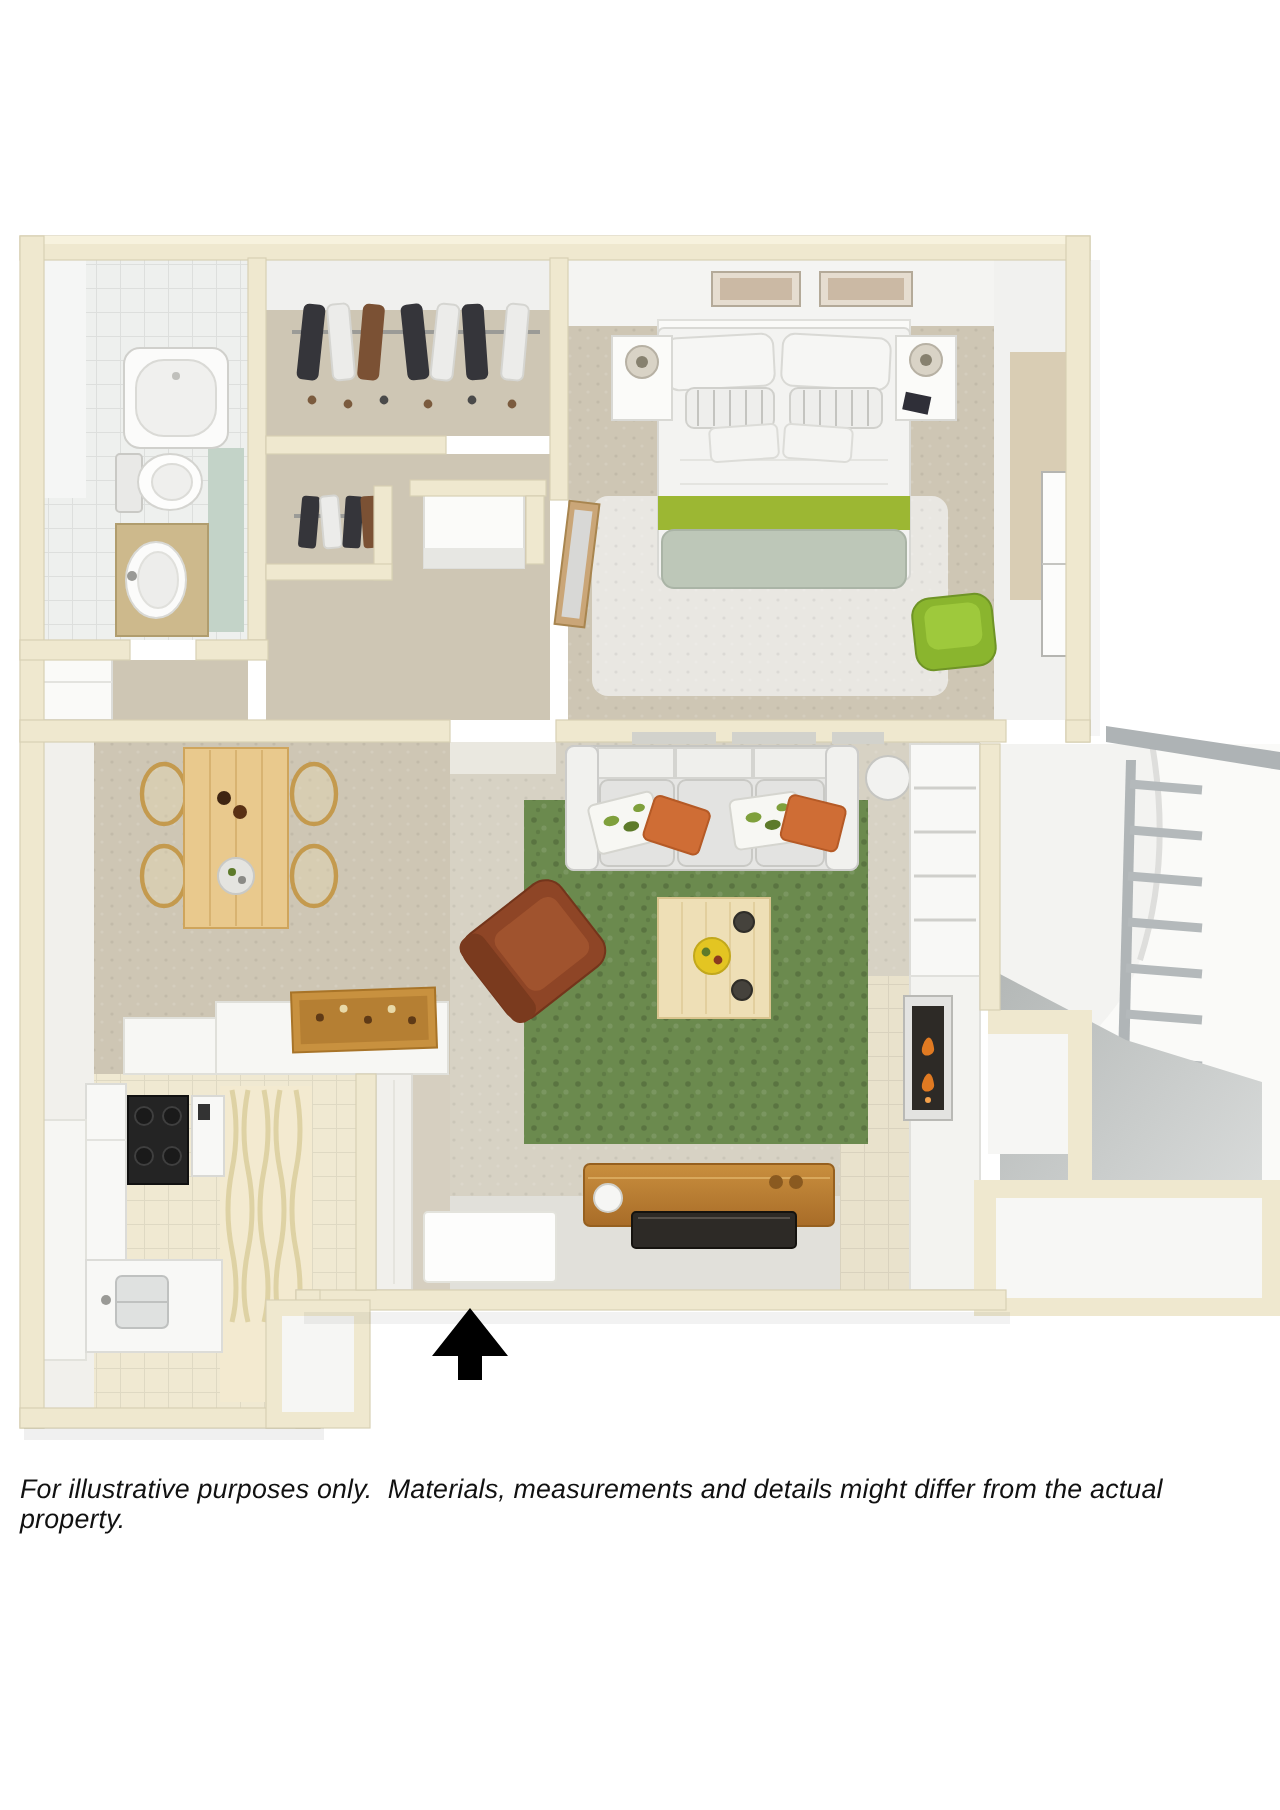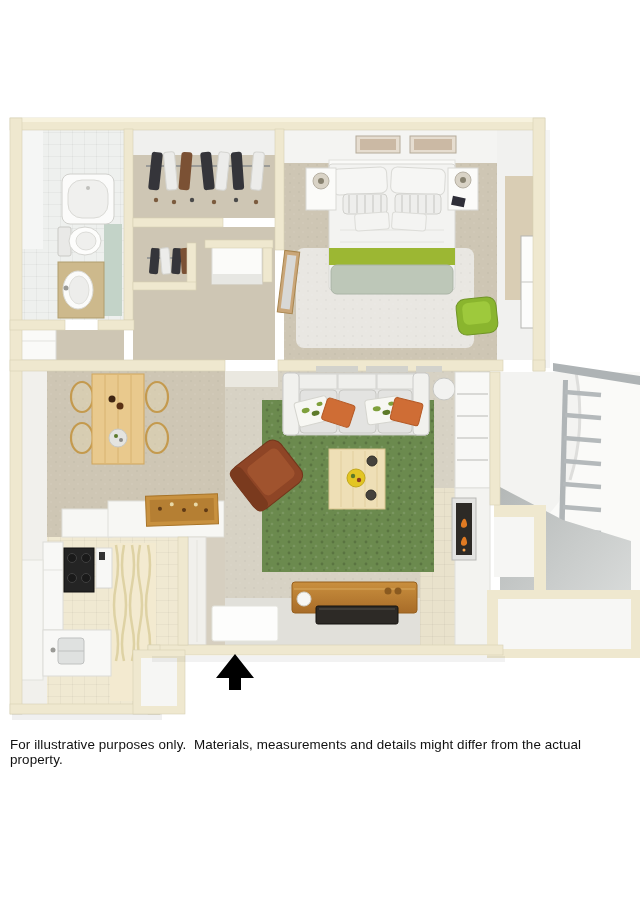--- a/index.html
+++ b/index.html
@@ -1,17 +1,17 @@
 <!DOCTYPE html>
 <html style="--text: #111111; --wall: #efe8cf; --wall-hi: #f7f2de; --wall-edge: #d8d0b4; --carpet: #cec6b4; --carpet-light: #d6cfc0; --bedroom-rug: #e9e7e2; --living-floor: #d7d2c4; --tile-kitchen: #f0e9d2; --bath-floor: #eef0ee; --bath-accent: #c3d3c8; --rug-green: #6b8a4e; --sofa: #e6e6e4; --white-furniture: #fbfbfa; --wood-light: #e9c98d; --wood-mid: #c8913f; --leather: #8e4526; --orange: #cf6d35; --chair-green: #8ab52e; --bed-green: #9cb733; --sage: #bdc7b8; --dark: #2d2a26; --gray-rail: #aeb3b5; --balcony-floor: #c6cac9; --flame: #e07a22; --black: #000000;"><head>
 <meta charset="utf-8">
 <style>
   html,body{margin:0;padding:0;background:#ffffff;}
   .page{position:relative;width:640px;height:905px;background:#fff;overflow:hidden;
-        font-family:"Liberation Sans", sans-serif;}
+        font-family:"Liberation Sans", sans-serif;font-style:italic;}
   .plan-svg{position:absolute;left:0;top:0;}
   .disclaimer{position:absolute;left:10px;top:737px;width:620px;
               font-size:13.4px;color:var(--text,#111);letter-spacing:0.1px;
               white-space:pre-wrap;}
   
   .wall{fill:var(--wall);}
   .wallhi{fill:var(--wall-hi);}
   .carpet{fill:var(--carpet);}
   .carpetlight{fill:var(--carpet-light);}
   .livfloor{fill:var(--living-floor);}

